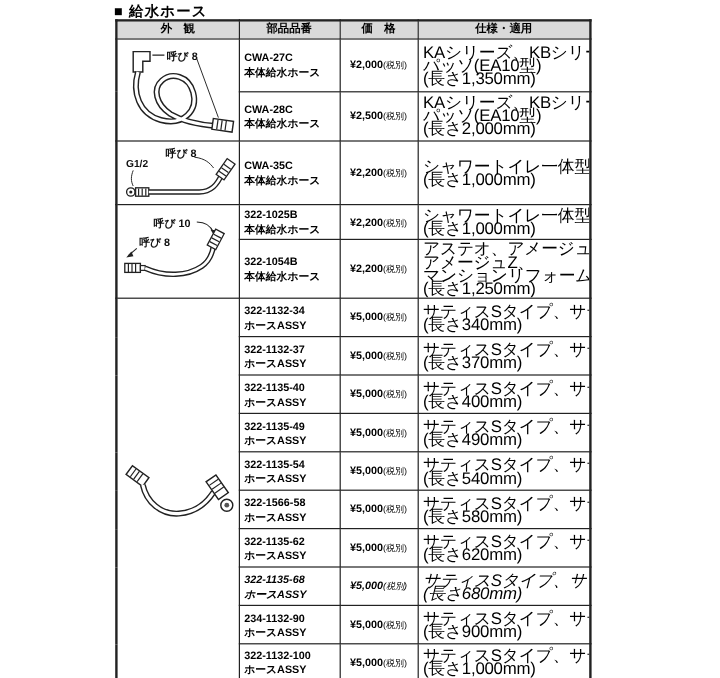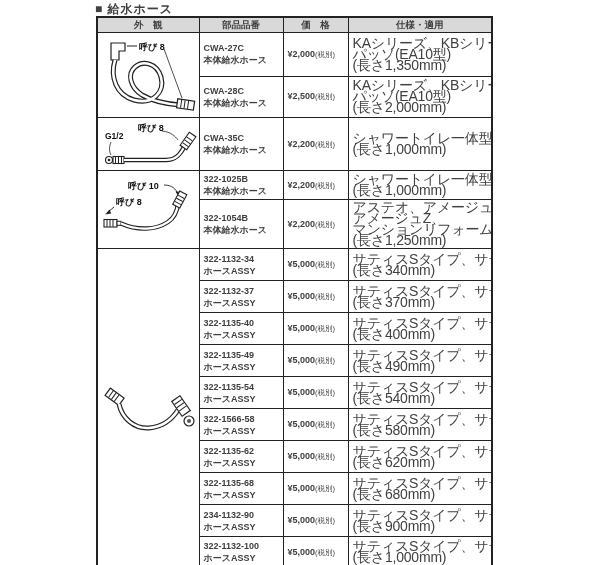--- a/index.html
+++ b/index.html
@@ -1,18 +1,18 @@
 <!DOCTYPE html>
 <html><head>
 <meta charset="utf-8">
 <style>
   html,body { margin:0; padding:0; background:#fff; }
   .page {
     position:relative; width:600px; height:565px; background:#ffffff;
-    font-family:"Liberation Sans","DejaVu Sans",sans-serif; color:#404040;
+    font-family:"Liberation Sans","DejaVu Sans",sans-serif; color:#000000;
     overflow:hidden;
   }
   .title {
     position:absolute; left:95px; top:1px;
     font-size:12px; font-weight:bold; letter-spacing:1px; white-space:pre;
   }
   table.parts {
     position:absolute; left:96px; top:16px; width:395px;
     border-collapse:collapse; table-layout:fixed;
     border:2px solid #222;
@@ -23,21 +23,21 @@
   }
   thead th {
     background:#d9d9d9; font-size:9.5px; font-weight:bold;
     text-align:center; padding:1px 0; height:10px; line-height:10px;
     white-space:pre;
     margin-top:44px;
   }
   td.pn { font-size:9px; font-weight:bold; line-height:12px; white-space:pre; }
   td.pn .pn-line { white-space:pre; }
   td.price {
-    font-size:9px; font-weight:bold; text-align:left;
+    font-size:9px; font-weight:bold; text-align:center;
     white-space:nowrap; padding:2px 1px;
   }
   .tax { font-size:7.5px; font-weight:normal; }
   td.spec {
     font-size:14px; line-height:11px; white-space:pre;
     padding:2px 3px; letter-spacing:-0.2px;
   }
   td.appearance { text-align:center; vertical-align:middle; padding:1px; }
   td.appearance svg { display:block; margin:0 auto; }
   svg text { font-weight:bold; fill:#111; font-family:"Liberation Sans","DejaVu Sans",sans-serif; }
@@ -214,21 +214,21 @@
           <td class="price"><span>¥5,000</span><span class="tax">(税別)</span></td>
           <td class="spec">サティスSタイプ、サティスEタイプ
 (長さ580mm)</td>
         </tr>
         <tr style="height: 32px;">
           <td class="pn"><div class="pn-line">322-1135-62</div><div class="pn-line">ホースASSY</div></td>
           <td class="price"><span>¥5,000</span><span class="tax">(税別)</span></td>
           <td class="spec">サティスSタイプ、サティスEタイプ
 (長さ620mm)</td>
         </tr>
-        <tr style="height: 32px;">
+        <tr style="height: 32px; font-style: italic;">
           <td class="pn"><div class="pn-line">322-1135-68</div><div class="pn-line">ホースASSY</div></td>
           <td class="price"><span>¥5,000</span><span class="tax">(税別)</span></td>
           <td class="spec">サティスSタイプ、サティスEタイプ
 (長さ680mm)</td>
         </tr>
         <tr style="height: 32px;">
           <td class="pn"><div class="pn-line">234-1132-90</div><div class="pn-line">ホースASSY</div></td>
           <td class="price"><span>¥5,000</span><span class="tax">(税別)</span></td>
           <td class="spec">サティスSタイプ、サティスEタイプ
 (長さ900mm)</td>

